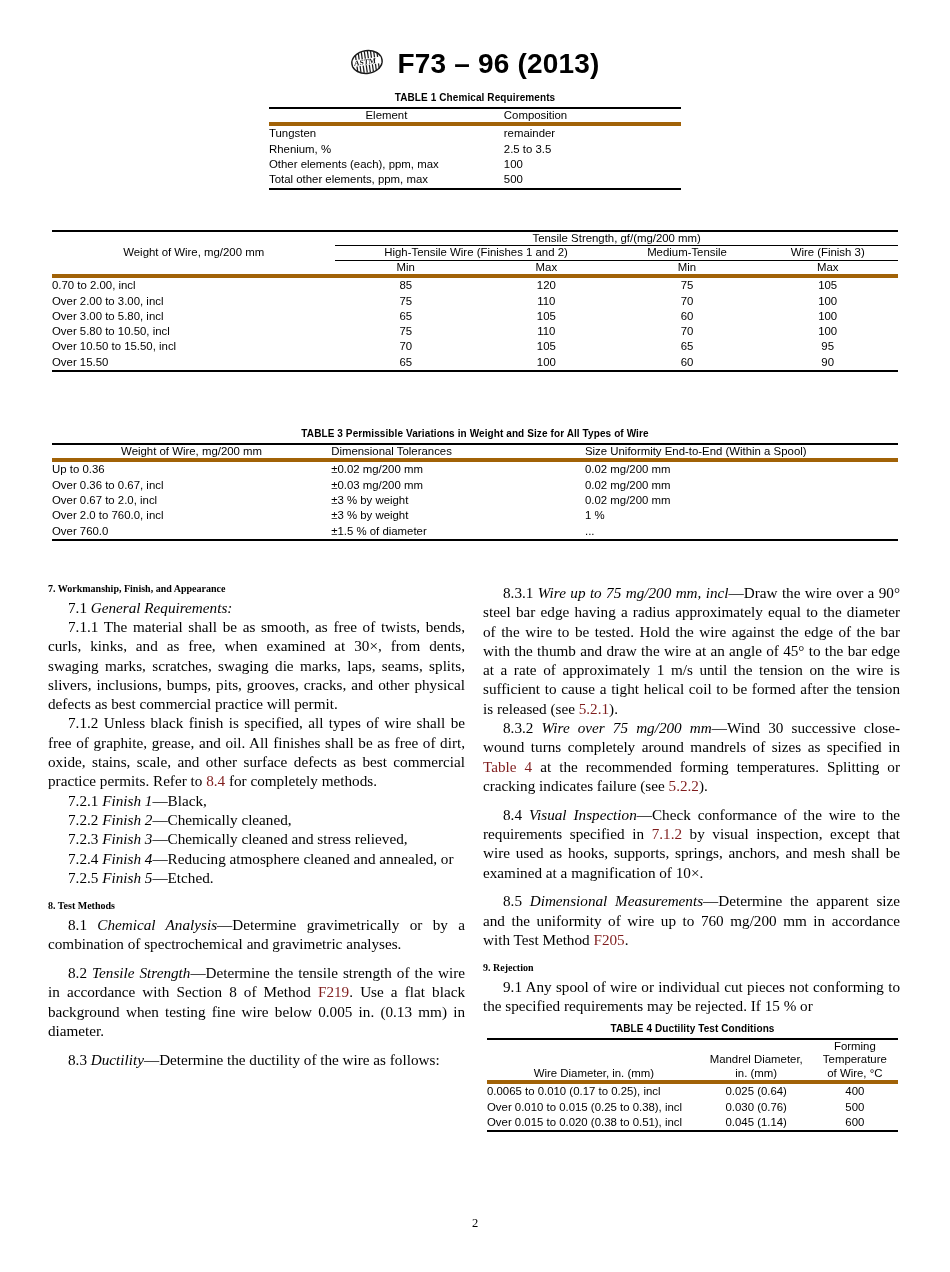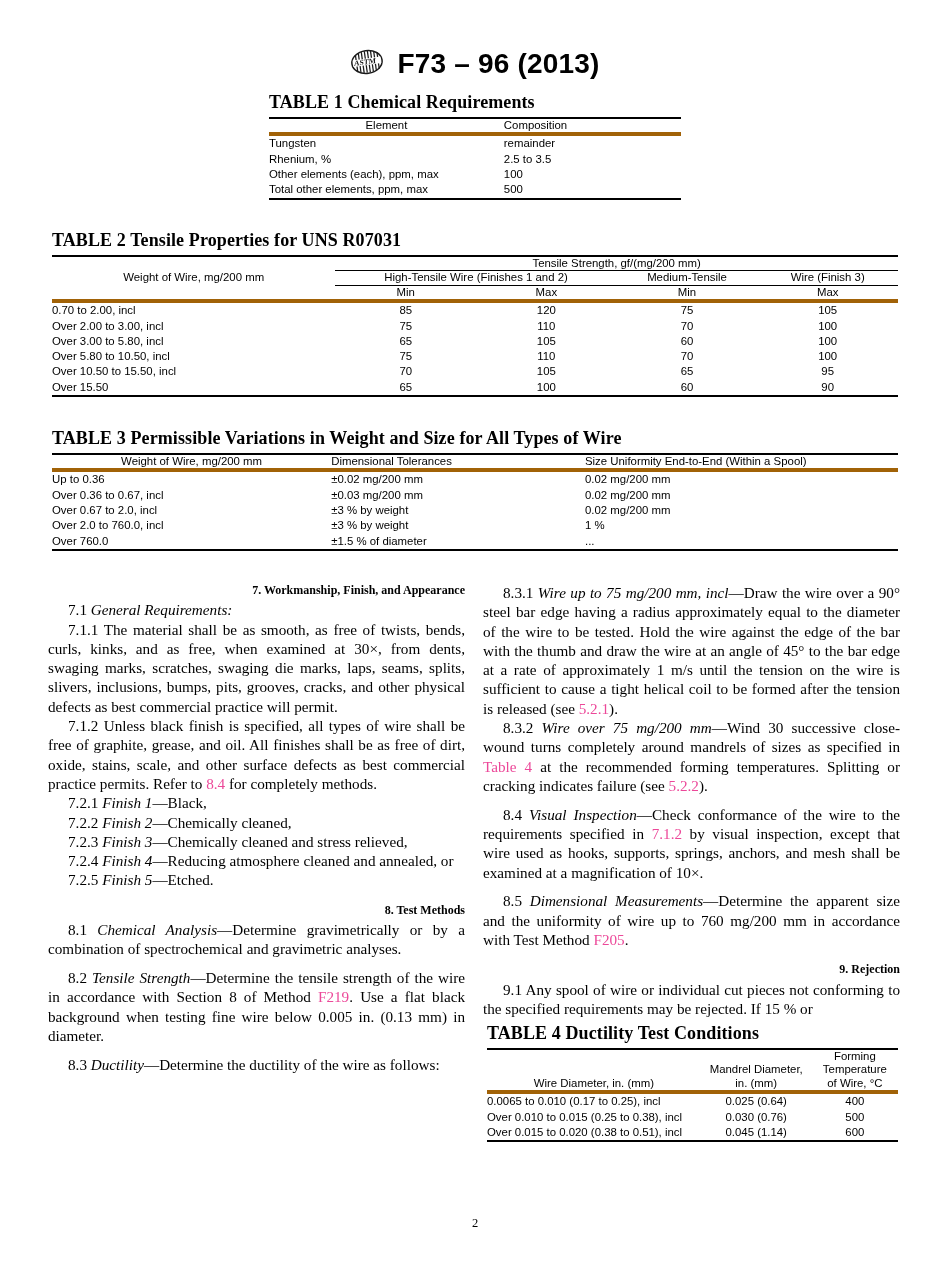--- a/index.html
+++ b/index.html
@@ -41,23 +41,24 @@
     vertical-align: middle;
     font-family: "Liberation Sans", "DejaVu Sans", sans-serif;
     font-weight: bold;
     font-size: 28px;
     letter-spacing: 0.2px;
   }
 
   
   .tbl-wrap { position: absolute; }
   .tbl-caption {
-    font-family: Liberation Serif, serif;
+    font-family: Liberation Sans, sans-serif;
     font-weight: bold;
-    font-size: 18px;
+    font-size: 10px;
+    text-align: center;
     margin-bottom: 4px;
     letter-spacing: 0.1px;
   }
   table.astm {
     border-collapse: collapse;
     width: 100%;
     font-family: "Liberation Sans", "DejaVu Sans", sans-serif;
     font-size: 11.4px;
     color: #000;
   }
@@ -124,36 +125,36 @@
     width: 417px;
     font-size: 15.2px;
     line-height: 1.27;
     text-align: justify;
   }
   #col-left  { left: 48px; }
   #col-right { left: 483px; }
 
   .sec-head {
     font-weight: bold;
-    font-size: 12px;
+    font-size: 10px;
     margin: 0 0 2px 0;
-    text-align: right;
+    text-align: left;
   }
   .sec-head.spaced { margin-top: 13px; }
   p.para {
     margin: 0;
     text-indent: 20px;
     text-align: justify;
     -webkit-hyphens: none;
     hyphens: none;
   }
   p.para.gap { margin-top: 9.5px; }
   p.para.nogap { margin-top: 0; }
   .it { font-style: italic; }
-  .lnk { color: #ec4899; }
+  .lnk { color: #7f1d1d; }
   .lastline { text-align: left; }
 
   
   .page-num {
     position: absolute;
     left: 0;
     top: 1216px;
     width: 950px;
     text-align: center;
     font-size: 12.5px;
@@ -219,21 +220,20 @@
         </tr>
         <tr class="rule-bottom">
           <td style="height:2px"></td>
             <td style="height:2px"></td>
         </tr>
       </tbody>
     </table>
   </div>
 
   <div class="tbl-wrap" id="table2-wrap">
-    <div class="tbl-caption">TABLE 2 Tensile Properties for UNS R07031</div>
     <table class="astm" id="table2">
       <colgroup>
         <col class="t2c1">
           <col class="t2c2">
           <col class="t2c3">
           <col class="t2c4">
           <col class="t2c5">
       </colgroup>
       <tbody>
 

